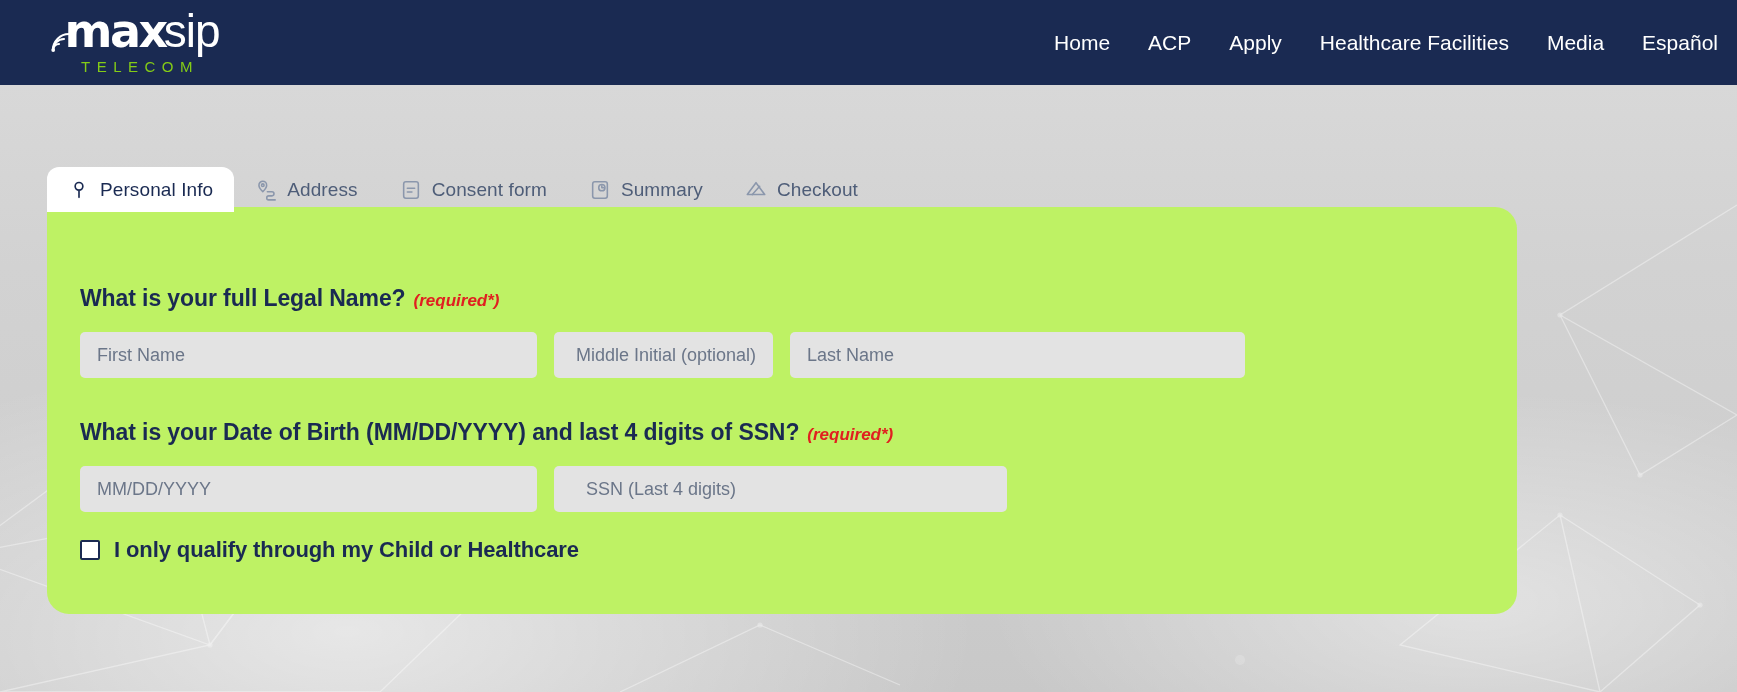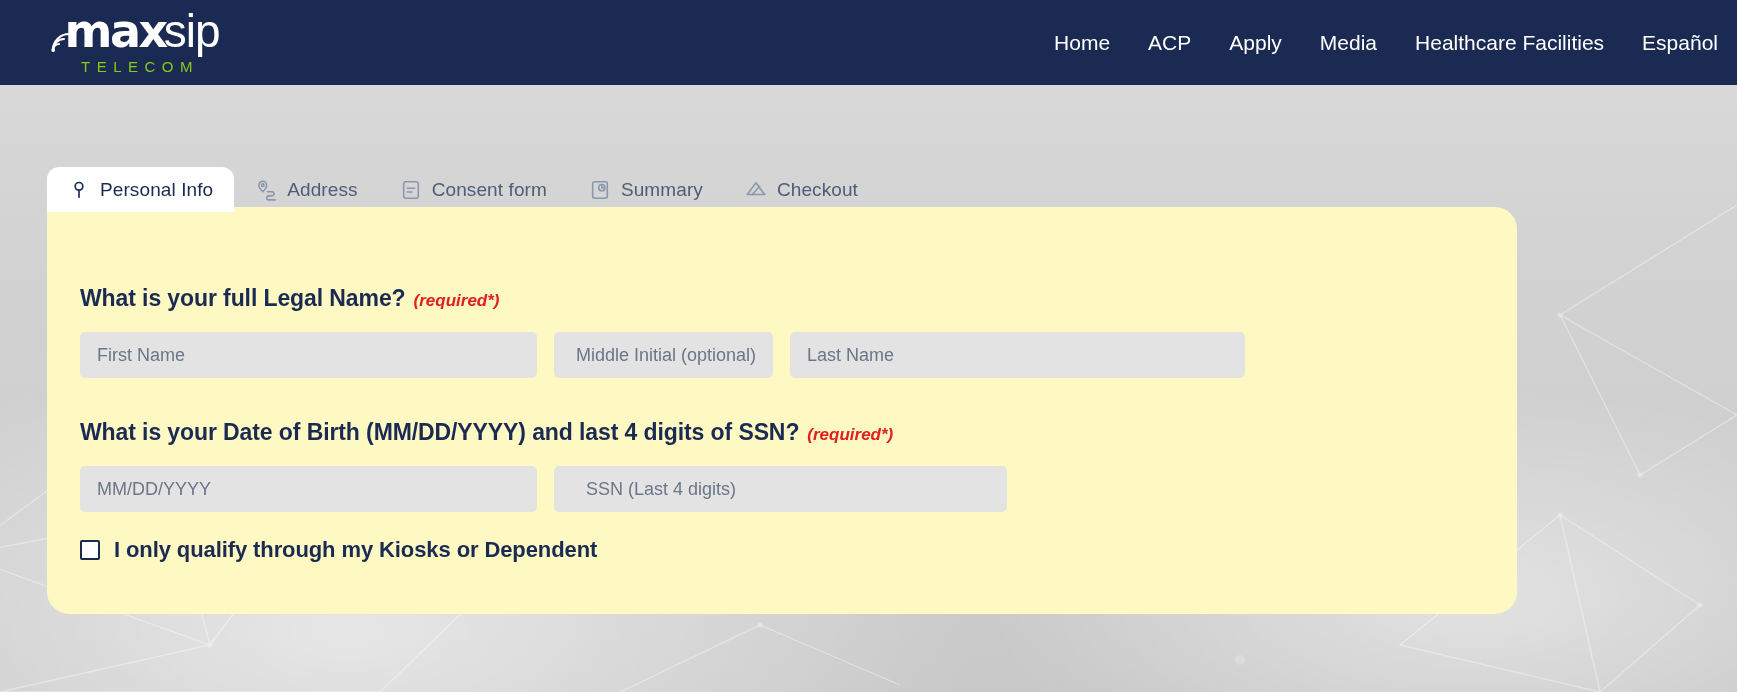--- a/index.html
+++ b/index.html
@@ -169,21 +169,21 @@
   }
   .tab.active .tab-icon { color: #1a2a52; }
 
   
   .form-card {
     position: absolute;
     left: 47px;
     top: 207px;
     width: 1470px;
     height: 407px;
-    background: #fef9c3;
+    background: #bef264;
     border-radius: 0 22px 22px 22px;
     z-index: 10;
     overflow: hidden;
   }
 
   .form-inner { padding: 0; }
 
   .question {
     position: absolute;
     display: flex;
@@ -311,22 +311,22 @@
         <span class="brand-max">max</span>
         <span class="brand-sip">sip</span>
       </div>
       <div class="brand-telecom">TELECOM</div>
     </div>
 
     <nav class="main-nav">
       <a class="nav-link">Home</a>
       <a class="nav-link">ACP</a>
       <a class="nav-link">Apply</a>
+      <a class="nav-link">Healthcare Facilities</a>
       <a class="nav-link">Media</a>
-      <a class="nav-link">Healthcare Facilities</a>
       <a class="nav-link">Español</a>
     </nav>
   </header>
 
   <div class="tab-strip">
 
     <div class="tab active">
       <svg class="tab-icon" viewBox="0 0 24 24" fill="none" stroke="currentColor" stroke-width="1.8" stroke-linecap="round">
         <circle cx="12" cy="8" r="4.2"></circle>
         <path d="M12 13.5 L12 20"></path>
@@ -389,19 +389,19 @@
         <span class="question-text">What is your Date of Birth (MM/DD/YYYY) and last 4 digits of SSN?</span>
         <span class="required-note">(required*)</span>
       </div>
 
       <input class="field f-dob" type="text" placeholder="MM/DD/YYYY" style="">
 
       <input class="field f-ssn" type="text" placeholder="SSN (Last 4 digits)" style="">
 
       <label class="checkbox-row">
         <span class="checkbox-box"></span>
-        <span class="checkbox-label">I only qualify through my Kiosks or Dependent</span>
+        <span class="checkbox-label">I only qualify through my Child or Healthcare</span>
       </label>
 
     </div>
   </section>
 
 </div>
 
 </body></html>

